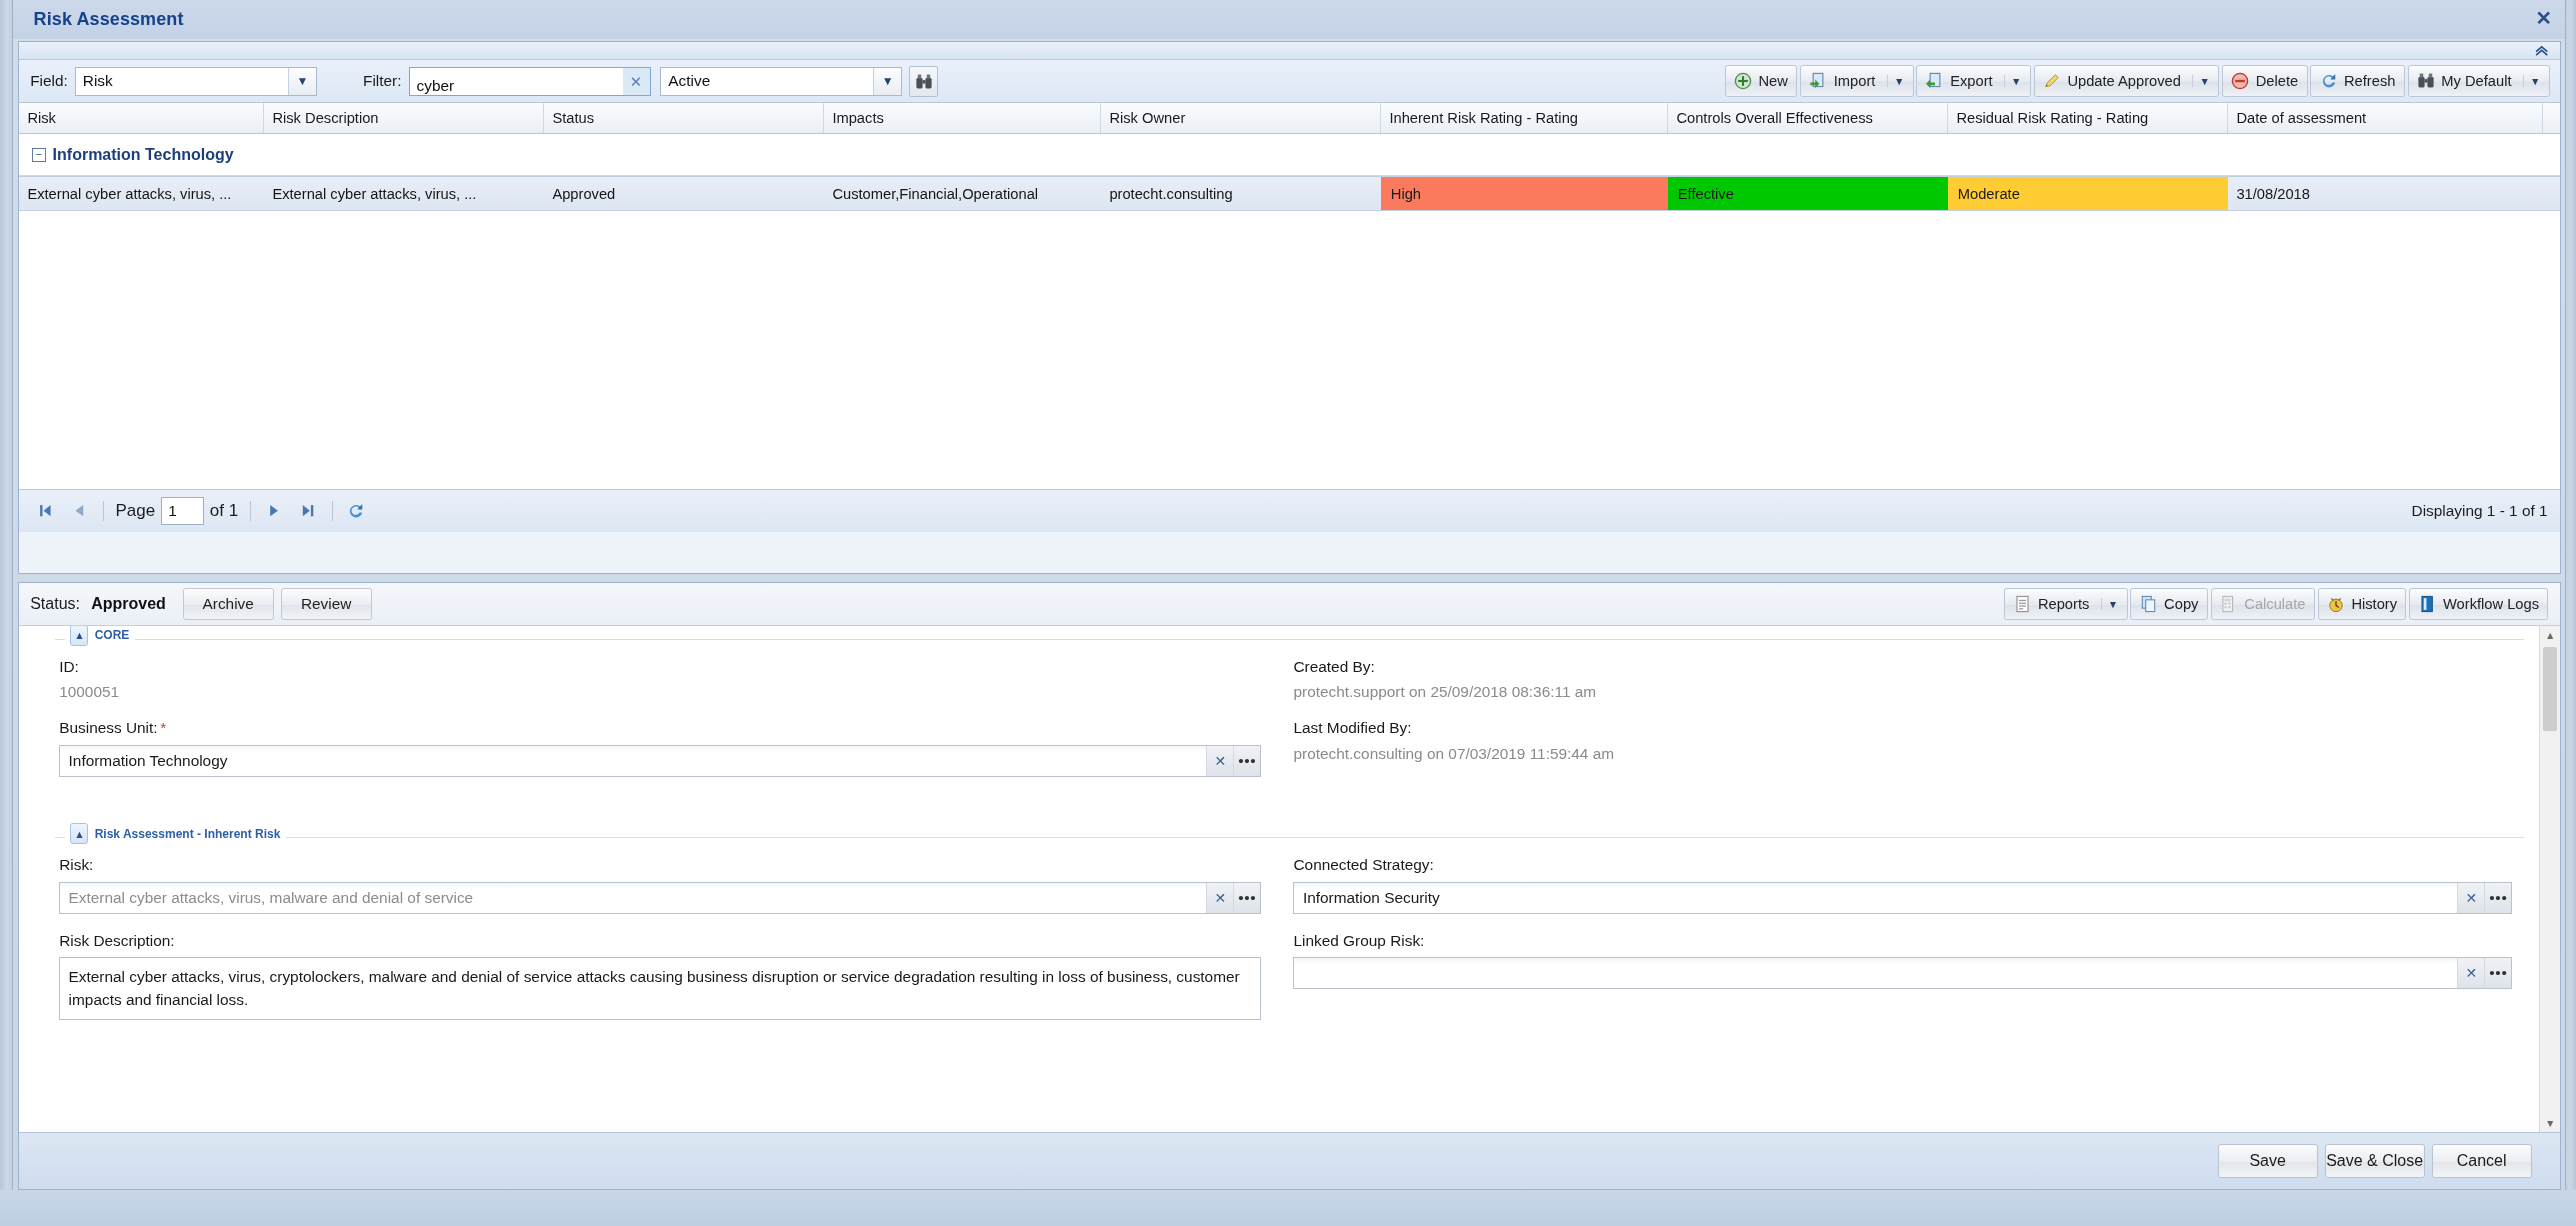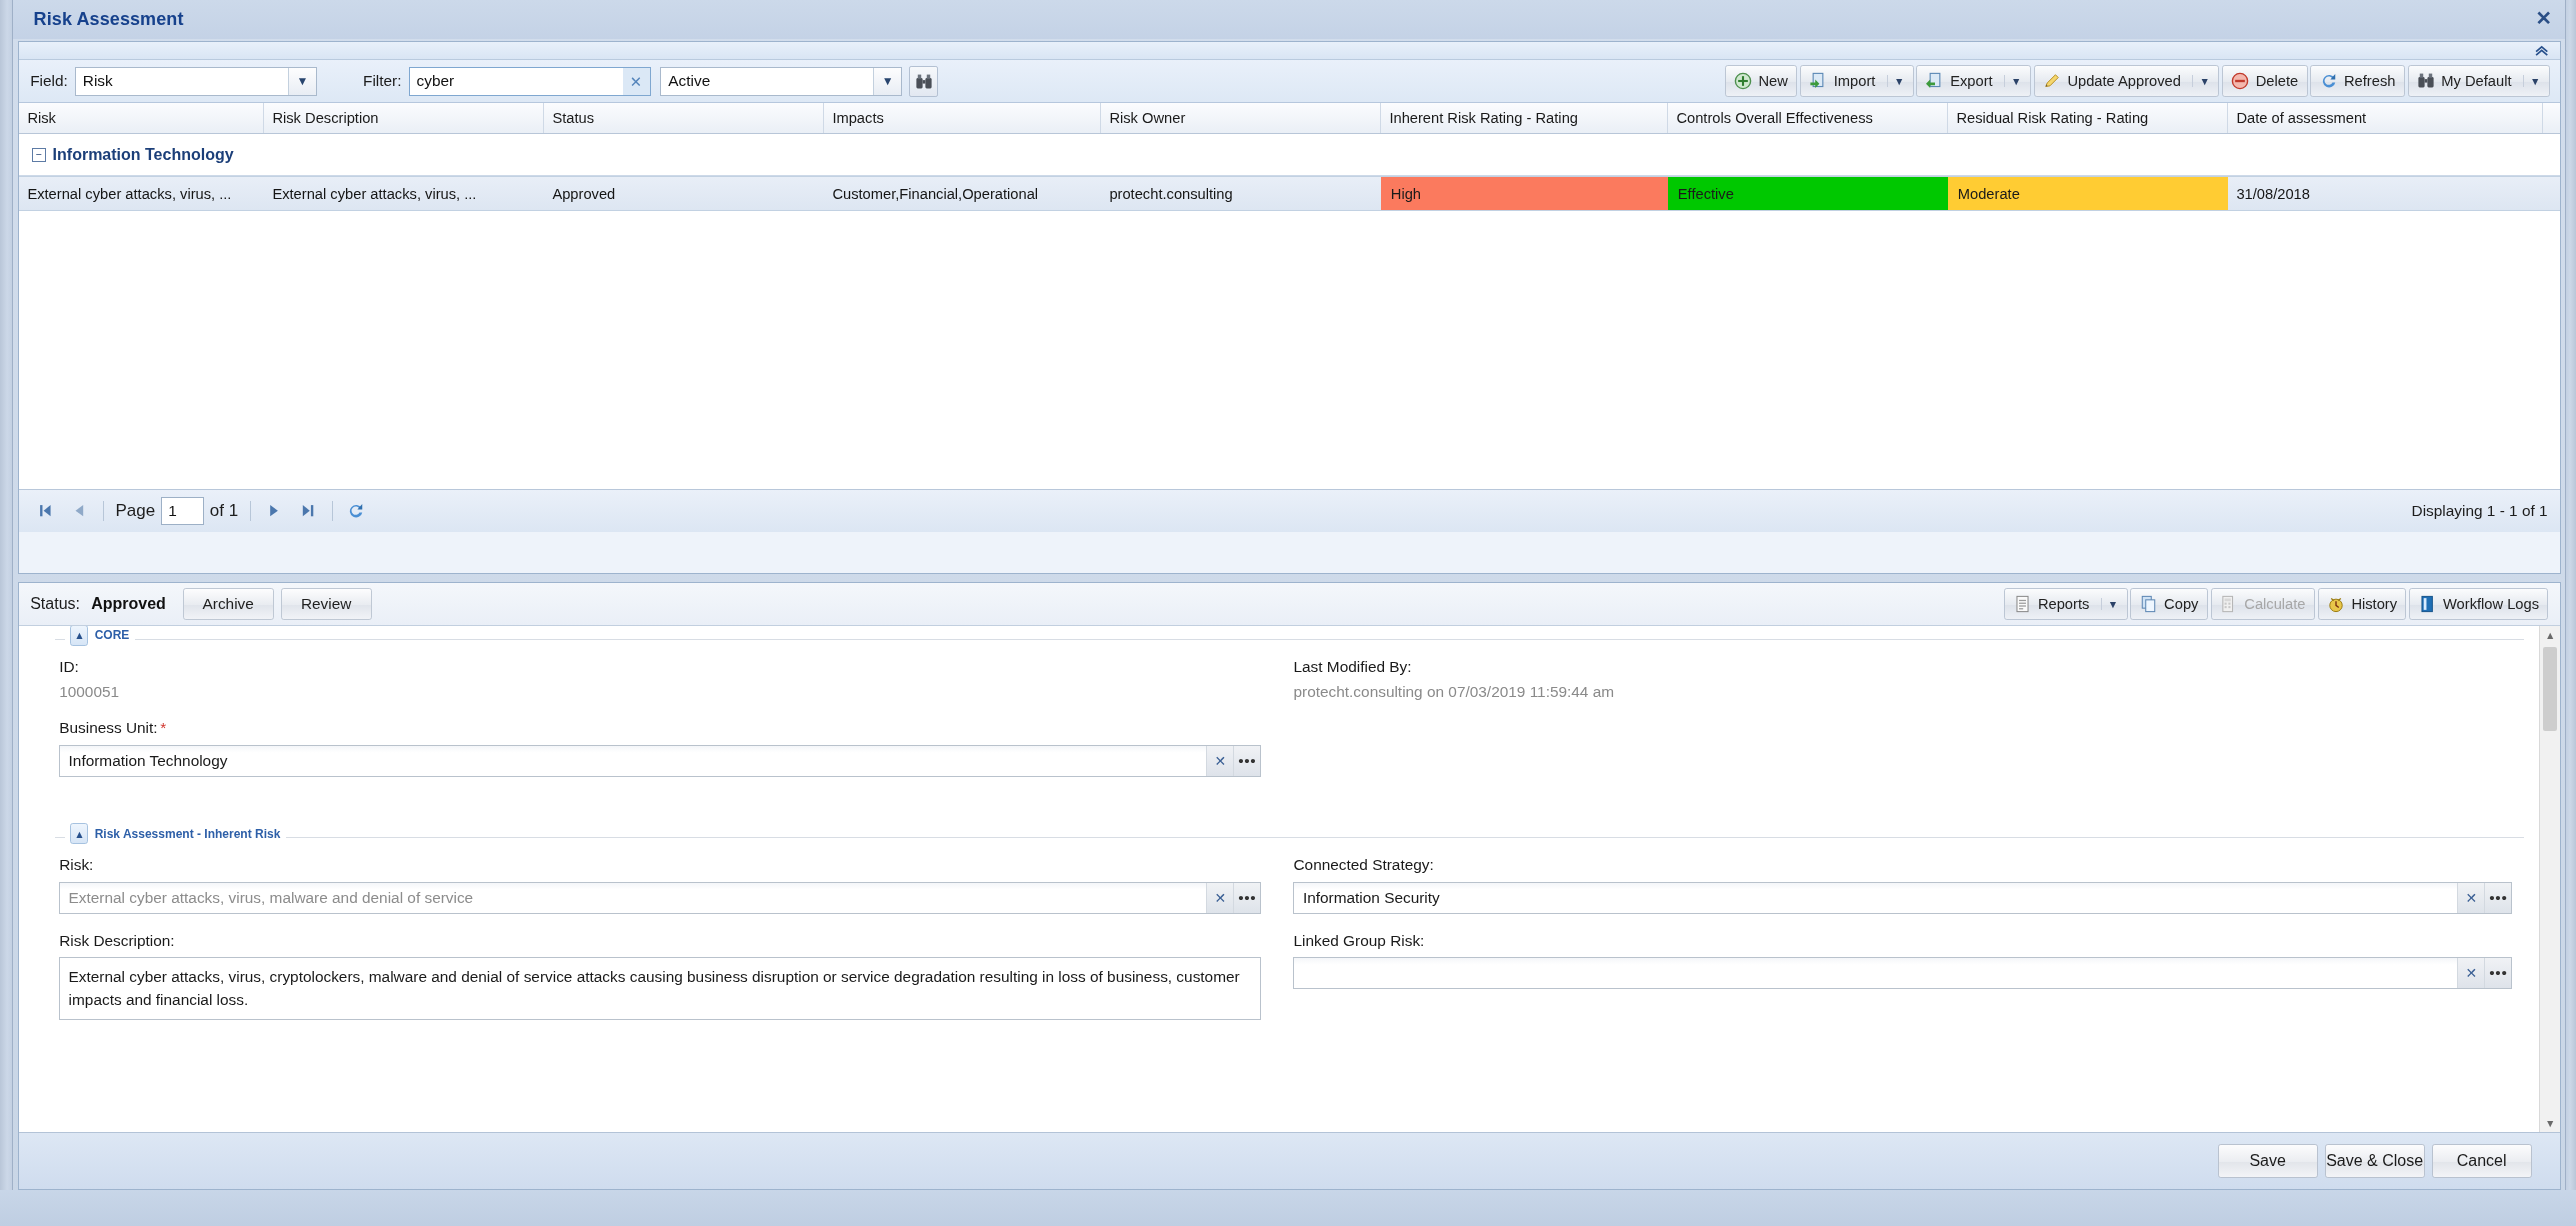--- a/index.html
+++ b/index.html
@@ -93,21 +93,21 @@
     border-left: 0.7px solid #c3d0de;
     background: linear-gradient(180deg,#fdfdfe 0%,#e8edf4 100%);
     display: flex; align-items: center; justify-content: center;
     color: #28456e; font-size: 12px;
   }
   .text-box {
     position: relative;
     height: 29px; width: 242px;
     background: #fff;
     border: 0.7px solid #7fa7d0;
-    display: flex; align-items: center;
+    display: flex; align-items: flex-end;
     margin-right: 9.8px;
   }
   .text-box .tv { font-size: 15.4px; color: #111; padding-left: 7px; flex: 1; }
   .text-box .clr {
     width: 27px; height: 100%;
     background: #dbe8f6;
     display: flex; align-items: center; justify-content: center;
     color: #5585bb; font-size: 14.7px; cursor: pointer;
   }
   .icon-btn {
@@ -613,20 +613,24 @@
               </div>
               <div class="lookup">
                 <span class="lv">Information Technology</span>
                 <span class="lb">✕</span>
                 <span class="lb dots">•••</span>
               </div>
             </div>
           </div>
           <div class="col right">
             <div class="fld">
+              <div class="fld-label">Created By:</div>
+              <div class="val-static">protecht.support on 25/09/2018 08:36:11 am</div>
+            </div>
+            <div class="fld">
               <div class="fld-label">Last Modified By:</div>
               <div class="val-static">protecht.consulting on 07/03/2019 11:59:44 am</div>
             </div>
           </div>
         </div>
       </fieldset>
 
       <fieldset class="sect" style="margin-top:21px">
         <div class="sect-legend">
           <span class="sect-toggle">▲</span>

